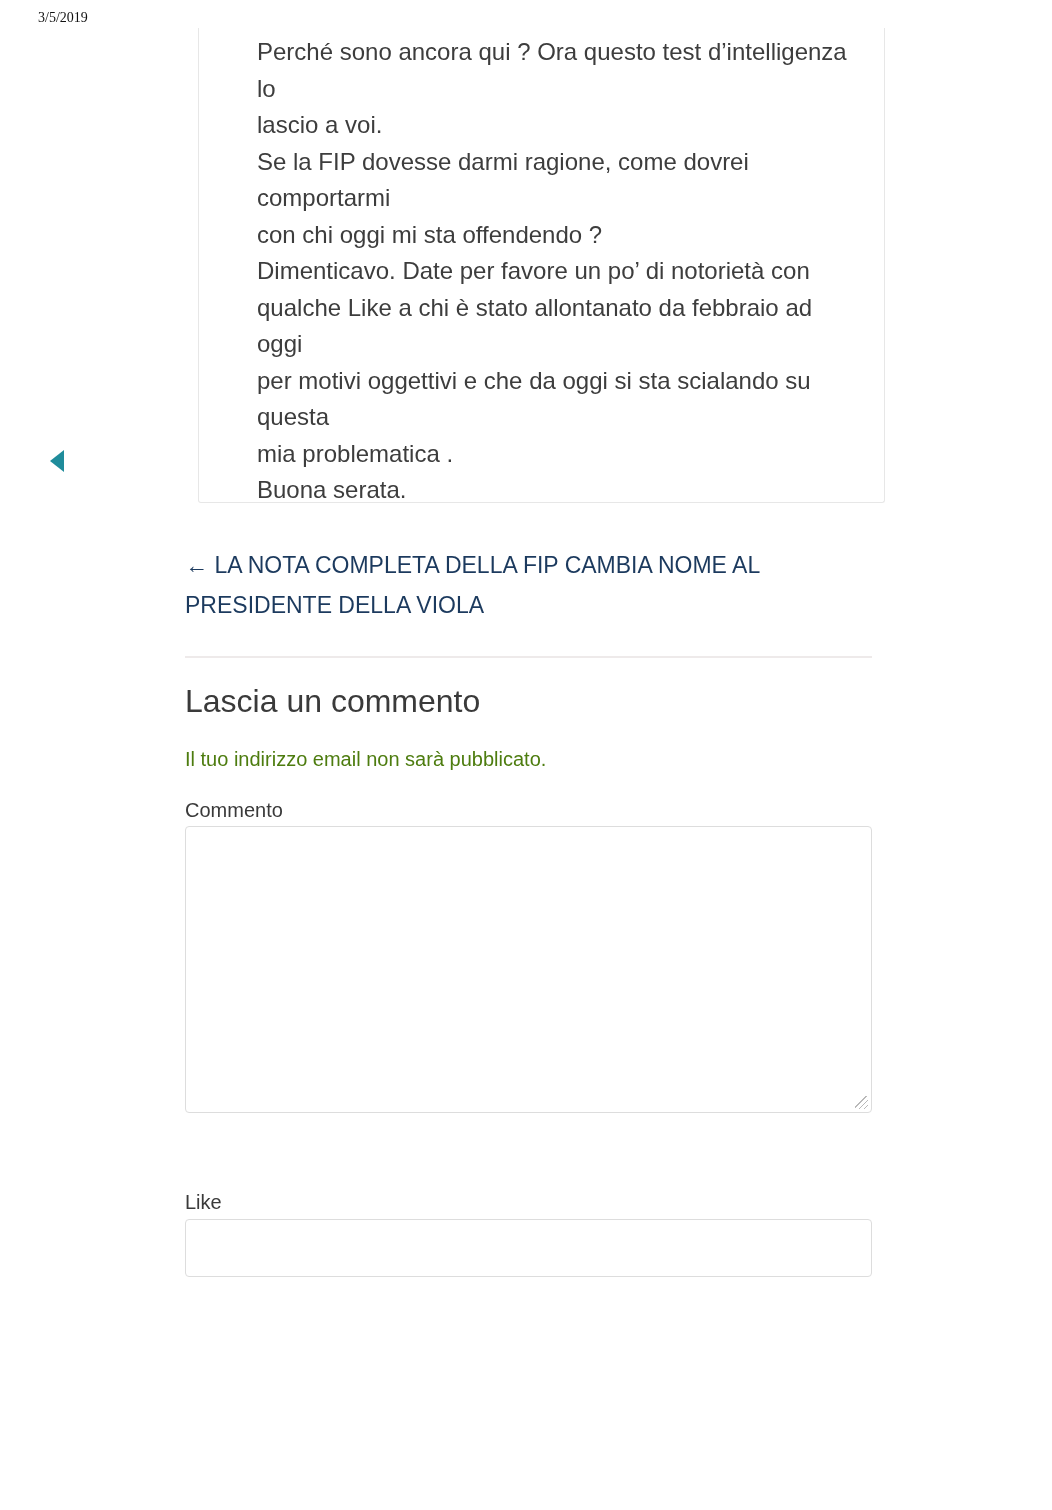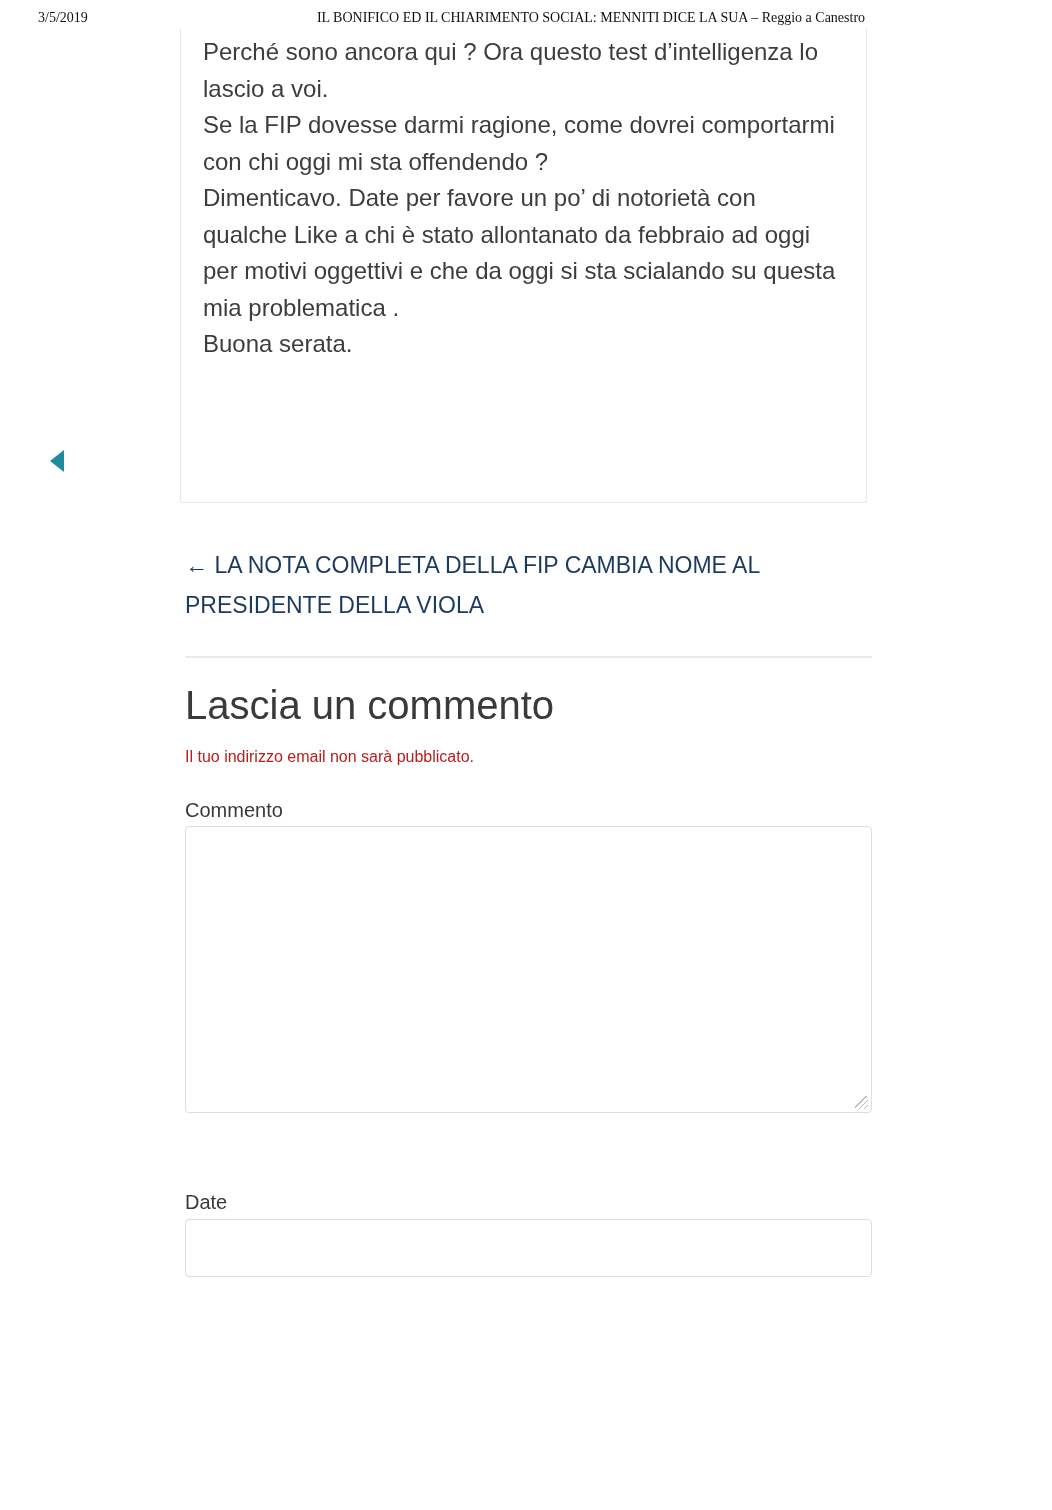--- a/index.html
+++ b/index.html
@@ -19,26 +19,27 @@
     white-space:nowrap;
   }
   #hdr-date { left:38px; top:10px; }
   #hdr-title { left:160px; right:30px; top:10px; text-align:center; }
   #ftr-url { left:38px; top:1461px; }
   #ftr-page { right:32px; top:1461px; }
 
   
   .quote-box {
     position:absolute;
-    left:180px; top:28px;
+    left:198px; top:28px;
     width:687px; height:475px;
     background:#ffffff;
     border:1px solid #e7e7e7;
     border-top:none;
     border-radius:0 0 3px 3px;
+    padding-left:36px;
   }
   .quote-text {
     padding:6px 22px 0 22px;
     font-size:24px;
     line-height:36.5px;
     color:#3d3d3d;
     white-space:pre-line;
   }
 
   
@@ -68,29 +69,29 @@
     position:absolute;
     left:185px; top:656px;
     width:687px; height:2px;
     background:#eeeaea;
   }
 
   
   .form-title {
     position:absolute;
     left:185px; top:683px;
-    font-size:40px;
+    font-size:32px;
     font-weight:500;
     color:#3a3a3a;
   }
   .form-note {
     position:absolute;
     left:185px; top:748px;
-    font-size:16px;
-    color:#b91c1c;
+    font-size:20px;
+    color:#4d7c0f;
   }
   .field-label {
     position:absolute;
     font-size:20px;
     color:#3a3a3a;
   }
   #lbl-comment { left:185px; top:799px;text-align:center; }
   #lbl-name    { left:185px; top:1191px; }
   #lbl-email   { left:179px; top:1344px; }
 
@@ -155,21 +156,20 @@
     width:1052px; height:5px;
     background:#f0f0f0;
   }
 </style>
 </head>
 <body>
 
 <div id="page">
 
   <div id="hdr-date" class="print-meta">3/5/2019</div>
-  <div id="hdr-title" class="print-meta">IL BONIFICO ED IL CHIARIMENTO SOCIAL: MENNITI DICE LA SUA – Reggio a Canestro</div>
 
   <div class="quote-box">
     <div class="quote-text">Perché sono ancora qui ? Ora questo test d’intelligenza lo
 lascio a voi.
 Se la FIP dovesse darmi ragione, come dovrei comportarmi
 con chi oggi mi sta offendendo ?
 Dimenticavo. Date per favore un po’ di notorietà con
 qualche Like a chi è stato allontanato da febbraio ad oggi
 per motivi oggettivi e che da oggi si sta scialando su questa
 mia problematica .
@@ -184,21 +184,21 @@
 
   <h2 class="form-title">Lascia un commento</h2>
   <p class="form-note">Il tuo indirizzo email non sarà pubblicato.</p>
 
   <label id="lbl-comment" class="field-label">Commento</label>
   <div class="comment-area-wrap">
     <textarea class="comment-area" placeholder="" style=""></textarea>
     <div class="resize-handle"></div>
   </div>
 
-  <label id="lbl-name" class="field-label">Date</label>
+  <label id="lbl-name" class="field-label">Like</label>
   <input id="input-name" class="text-input" type="text" value="" style="">
 
   <label id="lbl-email" class="field-label">Email</label>
   <input id="input-email" class="text-input" type="text" value="" style="">
 
   <button class="scroll-top">
     <svg width="58" height="46" viewBox="0 0 58 46">
       <path d="M8 38 L29 17 L50 38" stroke="#8d9cb2" stroke-width="14" fill="none"></path>
     </svg>
   </button>

